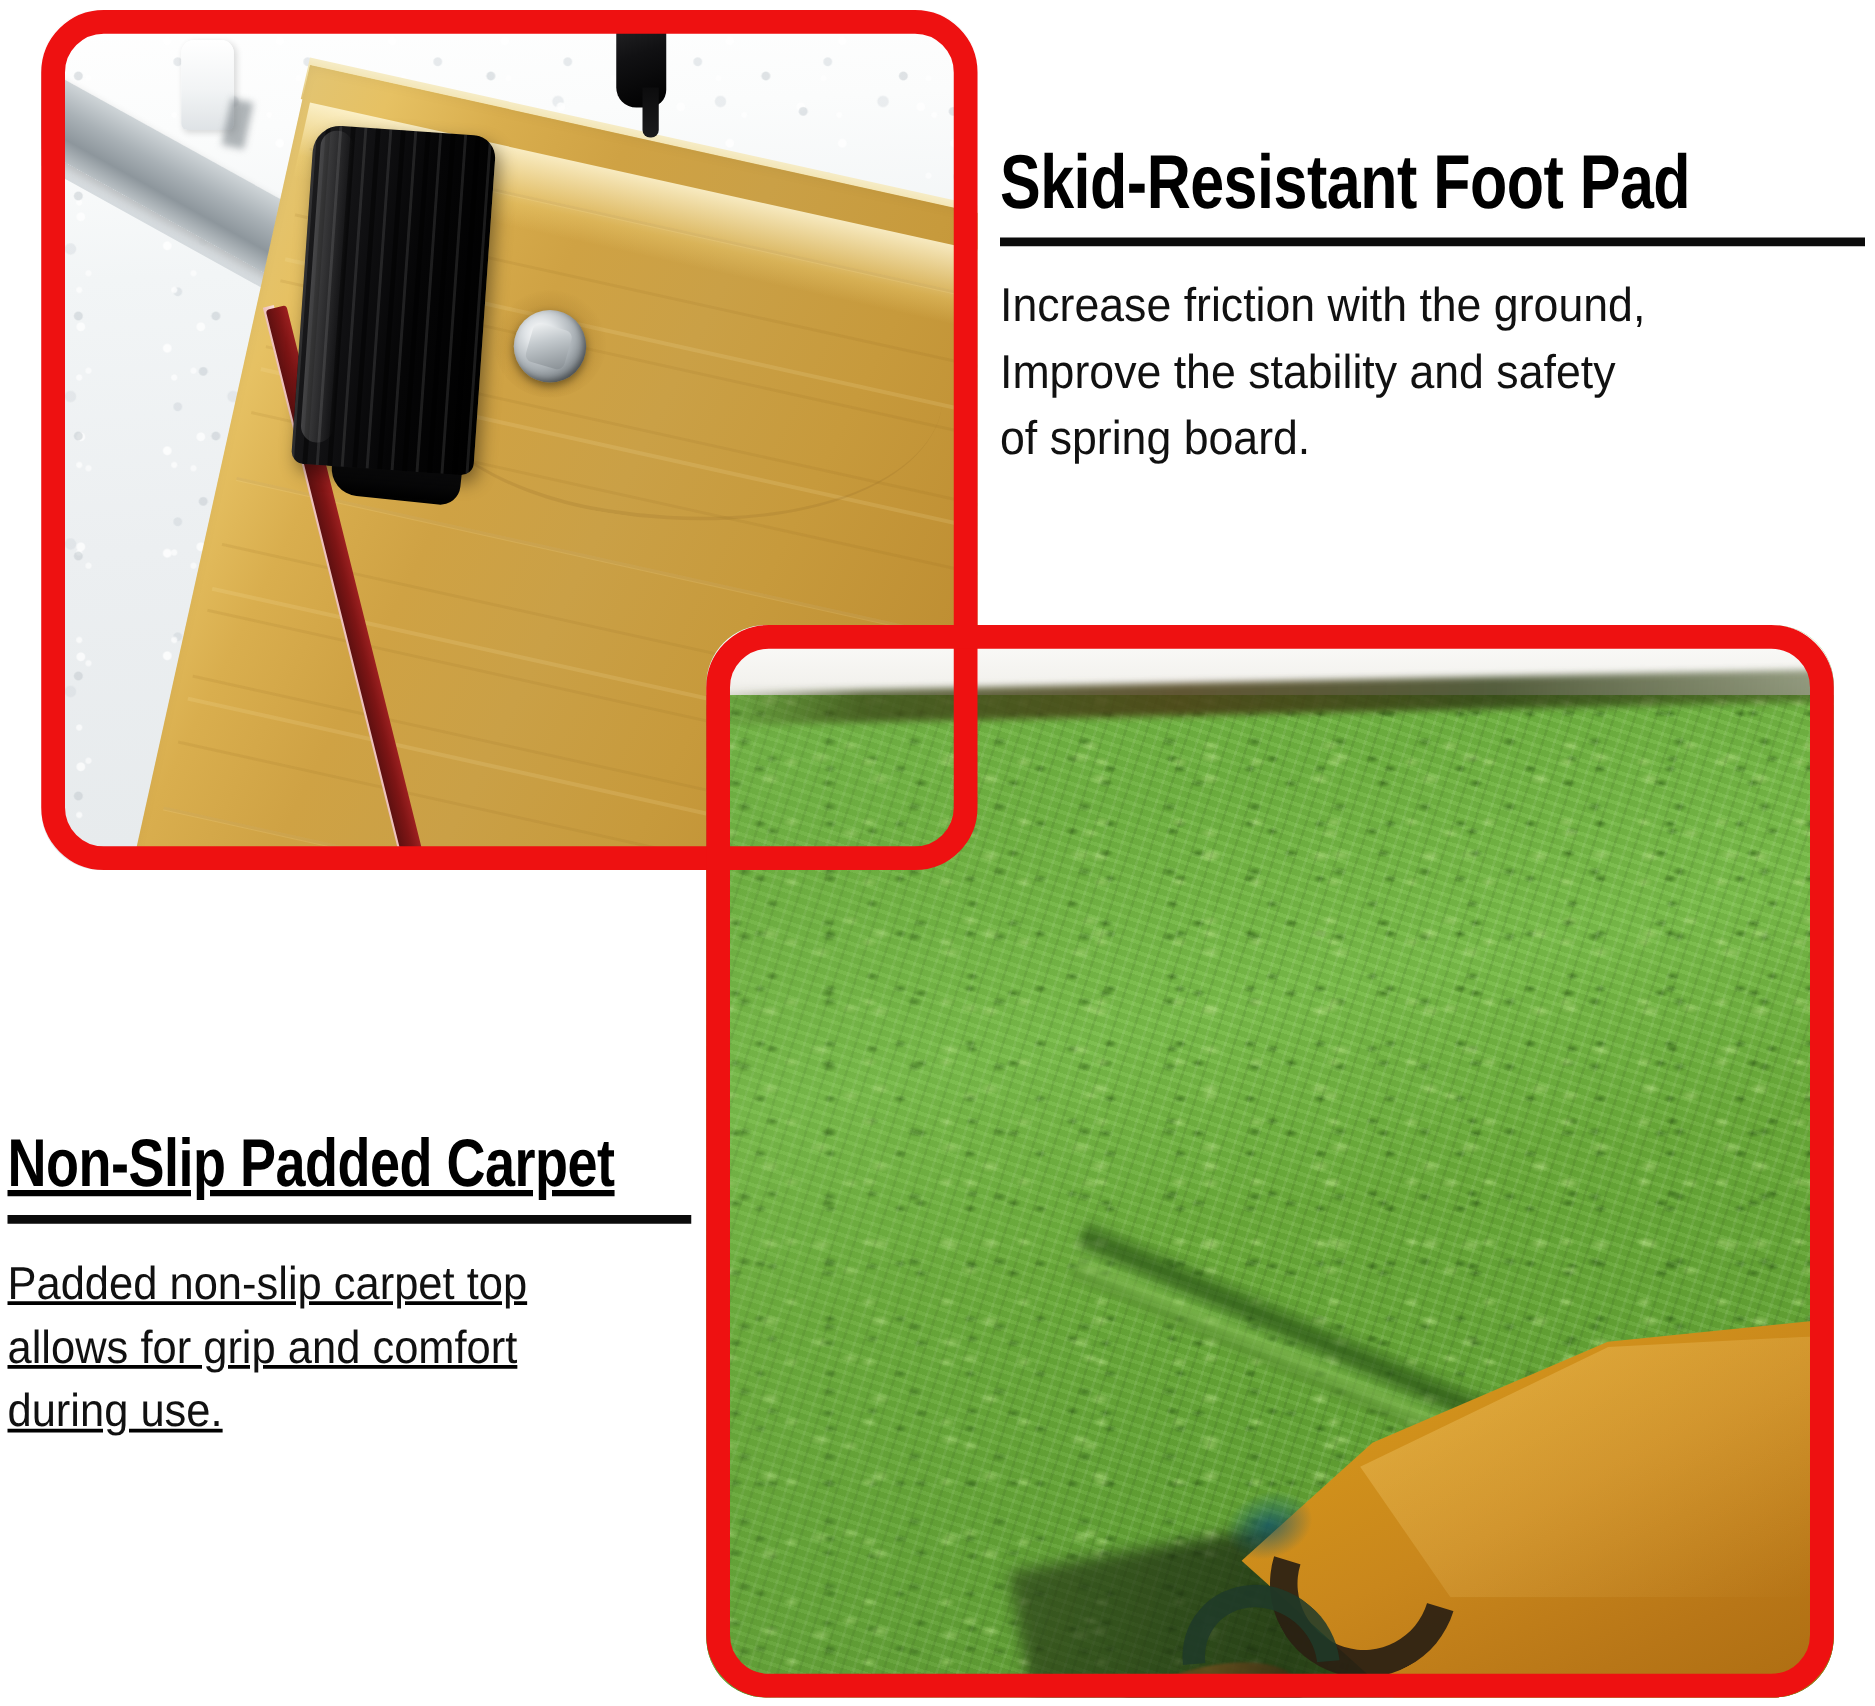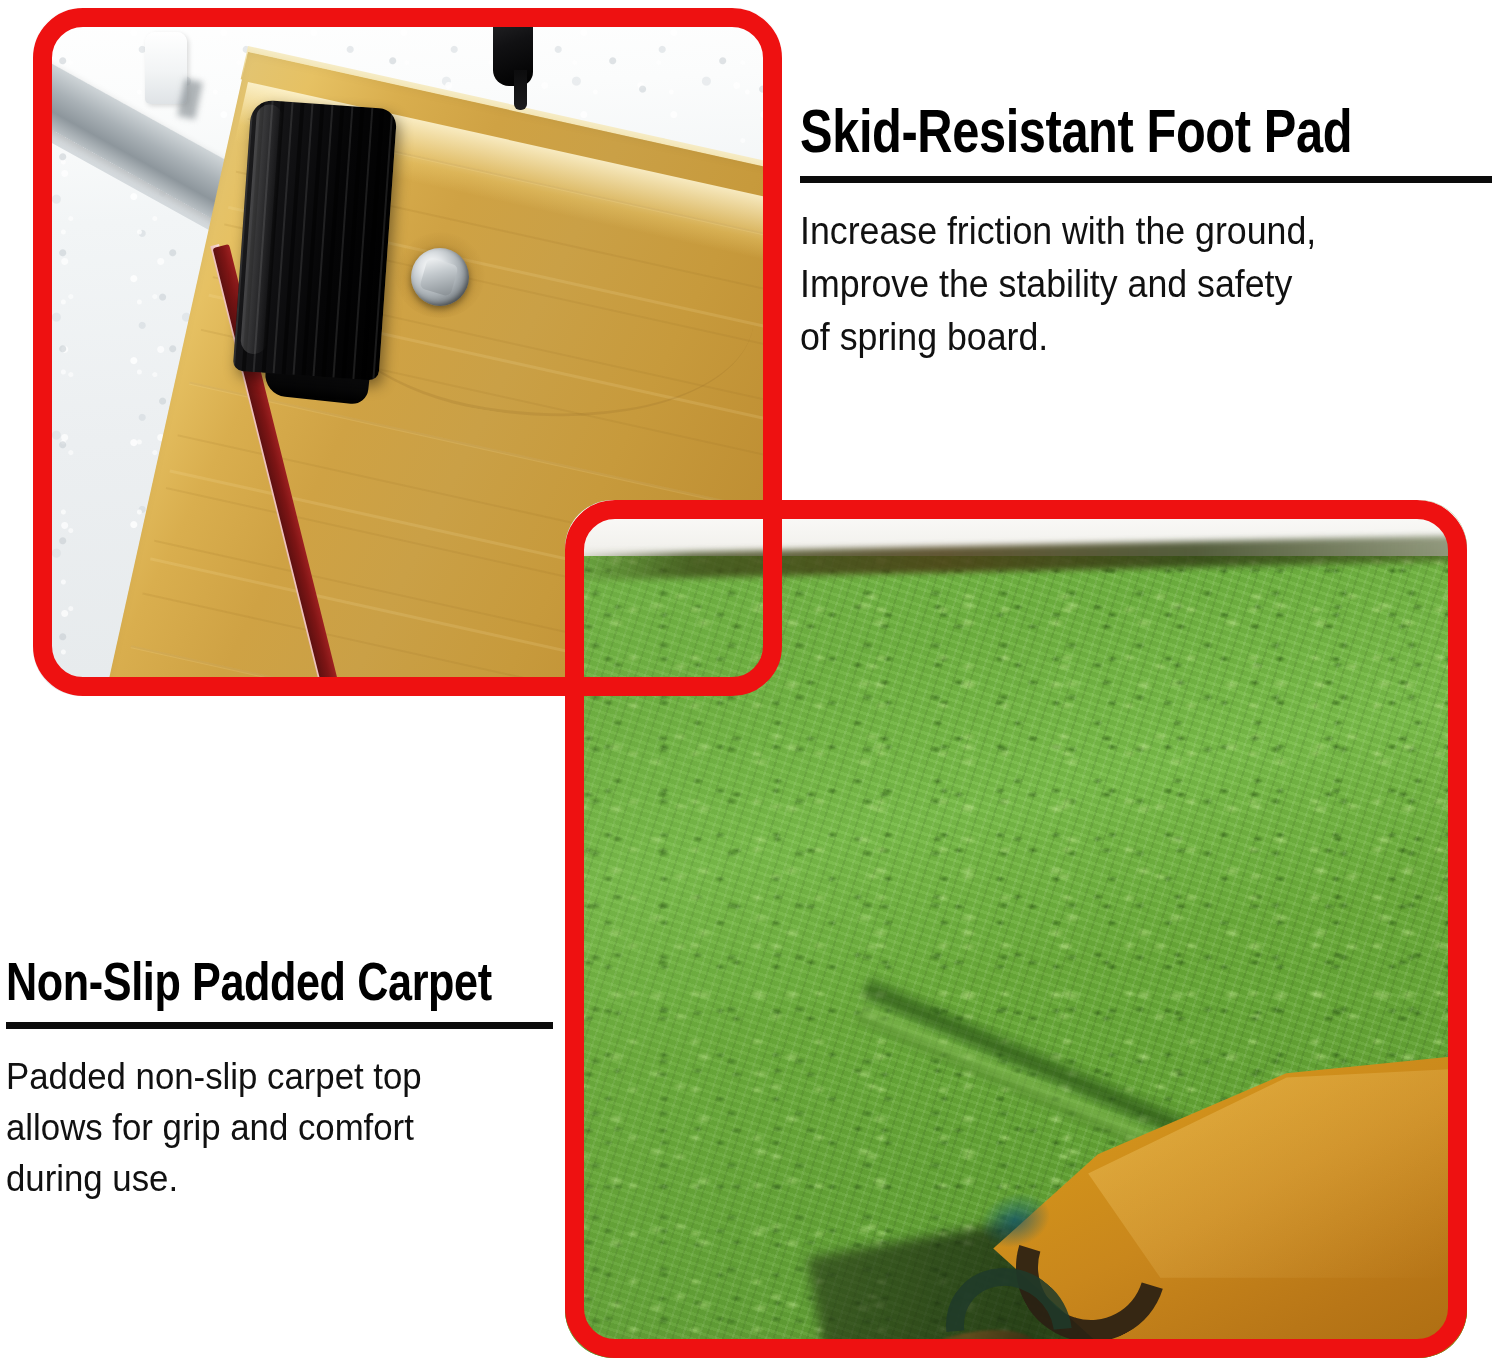--- a/index.html
+++ b/index.html
@@ -410,22 +410,22 @@
     left:28%; bottom:-3%;
     width:44%; height:20%;
     background:linear-gradient(110deg, rgba(30,42,18,.55) 0%, rgba(18,28,12,.7) 55%, rgba(42,52,20,.35) 100%);
     filter:blur(6px);
     transform:rotate(-10deg);
   }
 
   
   .feature-block { position:absolute; }
 
-  #block-footpad { left:800px; top:98px; width:700px; }
-  #block-carpet  { left:6px;  top:952px; width:550px; }
+  #block-footpad { left:800px; top:112px; width:700px; }
+  #block-carpet  { left:6px;  top:902px; width:550px;text-decoration:underline; }
 
   .feature-title {
     font-family:"Liberation Sans", sans-serif;
     font-weight:bold;
     color:#000000;
     letter-spacing:-0.5px;
     white-space:nowrap;
     transform:scaleX(0.80);
     transform-origin:left center;
   }

